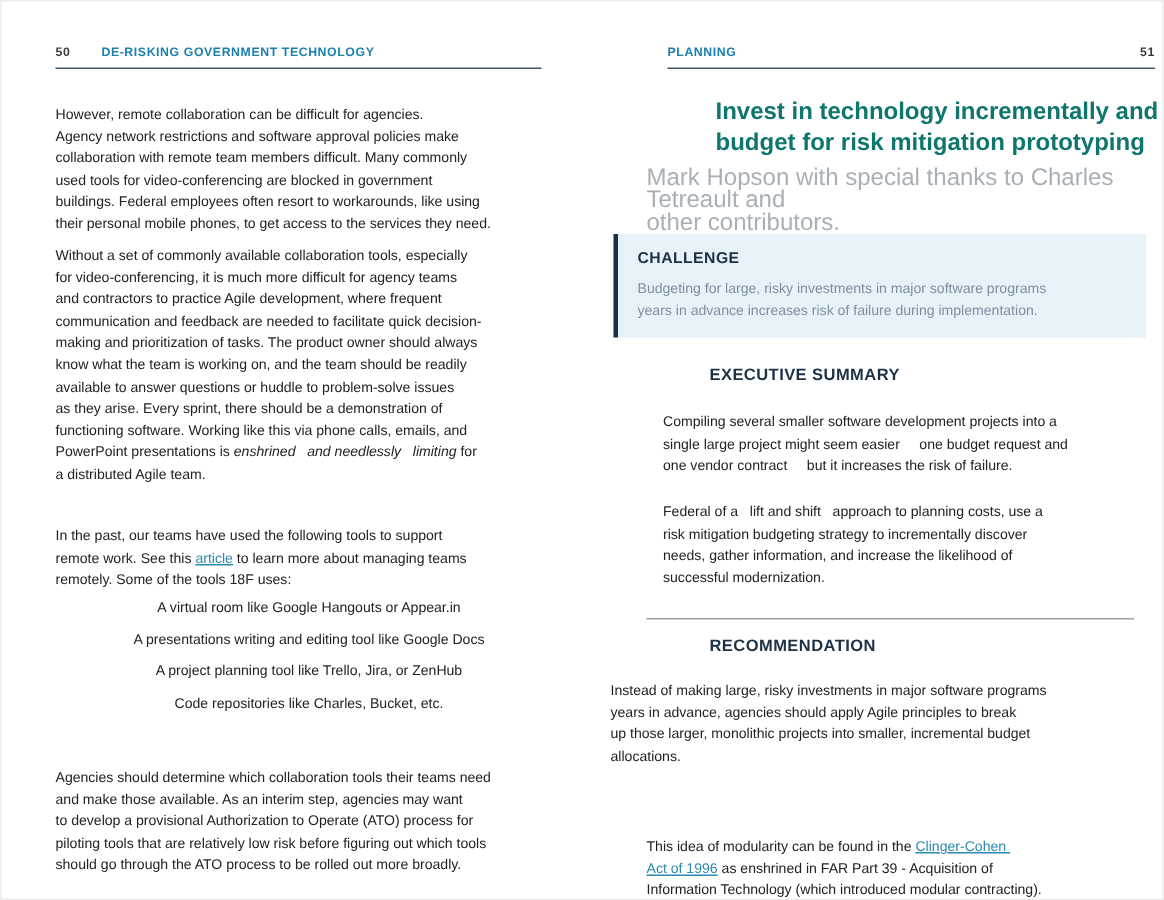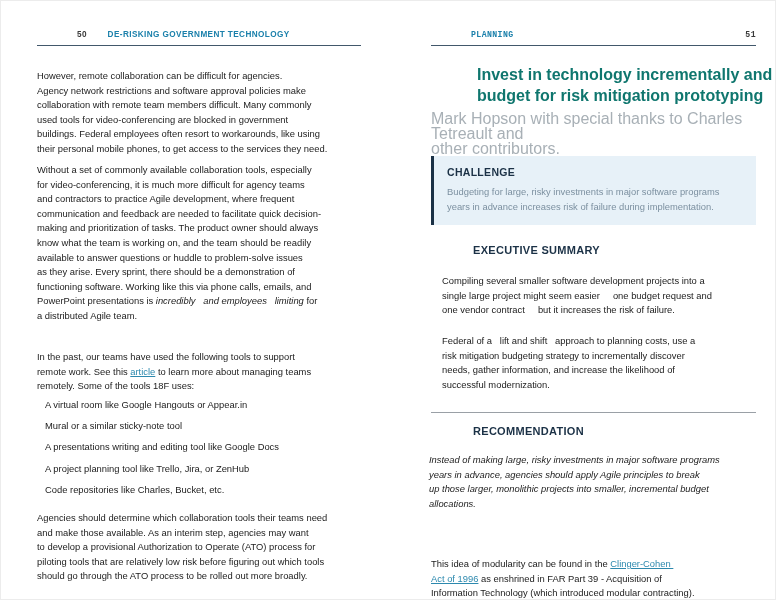--- a/index.html
+++ b/index.html
@@ -22,22 +22,22 @@
     top: 29px;
     height: 16px;
     border-bottom: 1px solid #42586b;
     font-size: 8.2px;
     font-weight: bold;
     letter-spacing: 0.4px;
     color: #1b80ab;
   }
   .runhead .pgnum { color: #3a3a3a; font-weight: bold; }
   .runhead-left  { left: 36px;  width: 324px; }
-  .runhead-right { left: 430px; width: 325px; font-family: Liberation Mono, monospace; }
-  .runhead-inner { display: flex; justify-content: space-between; align-items: center; margin-left: 40px; }
+  .runhead-right { left: 444px; width: 325px; }
+  .runhead-inner { display: flex; justify-content: space-between; align-items: center; }
   .runhead-left .pgnum { margin-right: 18px; }
 
   
   .copy {
     font-size: 9.4px;
     line-height: 14.6px;
     color: #222222;
   }
   .italic { font-style: italic; }
   .link {
@@ -114,33 +114,32 @@
   <div class="abs copy" style="left:36px; top:162px; width:330px;">
     <span class="pre">Without a set of commonly available collaboration tools, especially
 for video-conferencing, it is much more difficult for agency teams
 and contractors to practice Agile development, where frequent
 communication and feedback are needed to facilitate quick decision-
 making and prioritization of tasks. The product owner should always
 know what the team is working on, and the team should be readily
 available to answer questions or huddle to problem-solve issues
 as they arise. Every sprint, there should be a demonstration of
 functioning software. Working like this via phone calls, emails, and
-PowerPoint presentations is </span><span class="pre italic">incredibly   and employees   limiting</span><span class="pre"> for
+PowerPoint presentations is </span><span class="pre italic">enshrined   and needlessly   limiting</span><span class="pre"> for
 a distributed Agile team.</span>
   </div>
 
   <div class="abs copy" style="left:36px; top:349px; width:330px;">
     <span class="pre">In the past, our teams have used the following tools to support
 remote work. See this </span><a class="link">article</a><span class="pre"> to learn more about managing teams
 remotely. Some of the tools 18F uses:</span>
   </div>
 
-  <div class="abs copy" style="left:44px; top:397px; width:322px;">
+  <div class="abs copy" style="left:44px; top:397px; width:322px;text-align:center;">
     <div class="list-item">A virtual room like Google Hangouts or Appear.in</div>
-    <div class="list-item">Mural or a similar sticky-note tool</div>
     <div class="list-item">A presentations writing and editing tool like Google Docs</div>
     <div class="list-item">A project planning tool like Trello, Jira, or ZenHub</div>
     <div class="list-item">Code repositories like Charles, Bucket, etc.</div>
   </div>
 
   <div class="abs copy pre" style="left:36px; top:494px; width:330px;margin-top:16px;">Agencies should determine which collaboration tools their teams need
 and make those available. As an interim step, agencies may want
 to develop a provisional Authorization to Operate (ATO) process for
 piloting tools that are relatively low risk before figuring out which tools
 should go through the ATO process to be rolled out more broadly.</div>
@@ -151,42 +150,42 @@
       <span class="pgnum">51</span>
     </div>
   </div>
 
   <div class="abs article-title pre" style="left:430px; top:63px; width:330px;">Invest in technology incrementally and
 budget for risk mitigation prototyping</div>
 
   <div class="abs byline pre" style="left:430px; top:110px; width:330px;">Mark Hopson with special thanks to Charles Tetreault and
 other contributors.</div>
 
-  <div class="abs challenge-box" style="left:430px; top:155px; width:325px;">
+  <div class="abs challenge-box" style="left:408px; top:155px; width:355px;">
     <div class="challenge-title">CHALLENGE</div>
     <div class="challenge-body pre">Budgeting for large, risky investments in major software programs
 years in advance increases risk of failure during implementation.</div>
   </div>
 
   <div class="abs section-heading" style="left:430px; top:243px;">EXECUTIVE SUMMARY</div>
 
   <div class="abs copy pre" style="left:441px; top:273px; width:320px;">Compiling several smaller software development projects into a
 single large project might seem easier     one budget request and
 one vendor contract     but it increases the risk of failure.</div>
 
   <div class="abs copy pre" style="left:441px; top:333px; width:320px;">Federal of a   lift and shift   approach to planning costs, use a
 risk mitigation budgeting strategy to incrementally discover
 needs, gather information, and increase the likelihood of
 successful modernization.</div>
 
   <hr class="divider abs" style="left:430px; top:411px; width:325px;">
 
   <div class="abs section-heading" style="left:430px; top:424px;">RECOMMENDATION</div>
 
-  <div class="abs copy pre" style="left:428px; top:452px; width:330px;font-style:italic;">Instead of making large, risky investments in major software programs
+  <div class="abs copy pre" style="left:406px; top:452px; width:330px;">Instead of making large, risky investments in major software programs
 years in advance, agencies should apply Agile principles to break
 up those larger, monolithic projects into smaller, incremental budget
 allocations.</div>
 
   <div class="abs copy" style="left:430px; top:556px; width:330px;">
     <span class="pre">This idea of modularity can be found in the </span><a class="link pre">Clinger-Cohen 
 Act of 1996</a><span class="pre"> as enshrined in FAR Part 39 - Acquisition of
 Information Technology (which introduced modular contracting).</span>
   </div>
 

